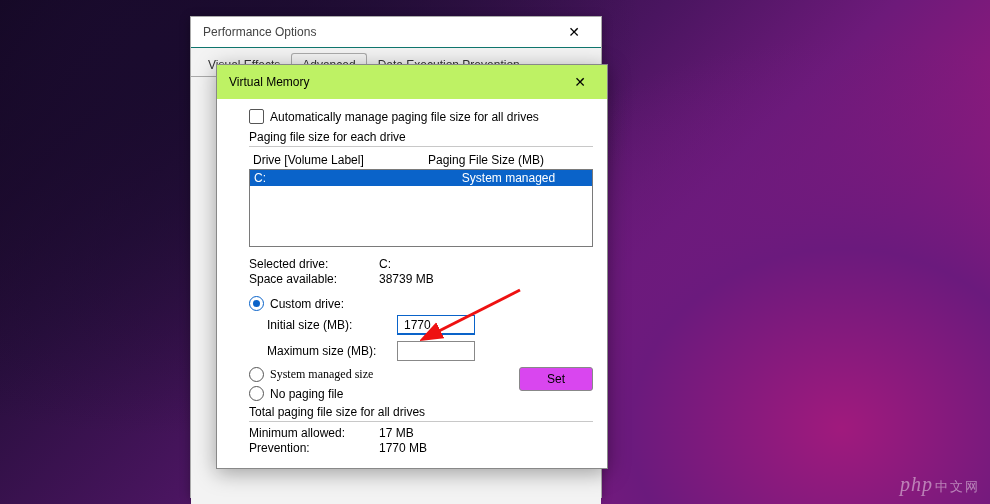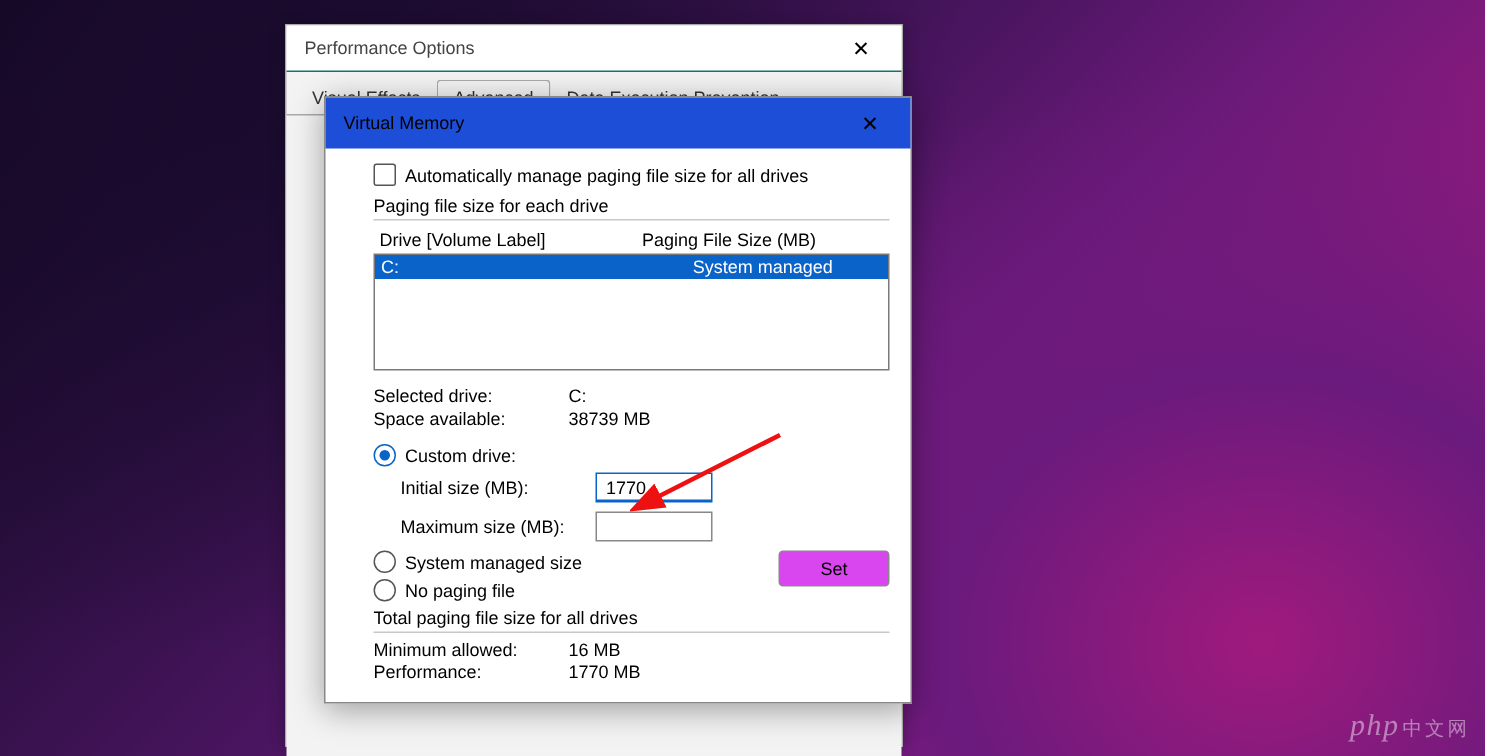--- a/index.html
+++ b/index.html
@@ -13,21 +13,21 @@
   
   .win{position:absolute;background:#f3f3f3;border:1px solid #aaa;box-shadow:0 2px 10px rgba(0,0,0,.3);}
   .titlebar{display:flex;align-items:center;justify-content:space-between;height:30px;padding:0 8px 0 12px;background:#fff;border-bottom:1px solid #0f766e;}
   .titlebar .title{font-size:12px;color:#444;}
   .closex{width:38px;height:28px;display:flex;align-items:center;justify-content:center;font-size:14px;color:#000;cursor:default;}
   .tabs{display:flex;align-items:flex-end;height:24px;padding:0 6px;margin-top:4px;font-size:12px;color:#333;}
   .tab{padding:4px 10px;border:1px solid transparent;position:relative;top:1px;}
   .tab.active{background:#f3f3f3;border:1px solid #aaa;border-bottom:1px solid #f3f3f3;border-radius:3px 3px 0 0;}
   
   .vm{position:absolute;left:216px;top:64px;width:390px;height:auto;background:#fff;border:1px solid #888;box-shadow:0 4px 20px rgba(0,0,0,.35);}
-  .vm .titlebar{background:#1d4ed8;border-bottom:none;height:34px;}
+  .vm .titlebar{background:#bef264;border-bottom:none;height:34px;}
   .vm-body{padding:6px 14px 12px 32px;font-size:12px;color:#000;}
   .chk{display:flex;align-items:center;gap:6px;margin:4px 0 6px 0;}
   .chk .box{width:13px;height:13px;border:1px solid #555;border-radius:2px;background:#fff;}
   .group-label{margin-top:4px;}
   .group-rule{border:none;border-top:1px solid #c8c8c8;margin:2px 0 4px 0;}
   .drive-header{display:flex;padding:2px 4px;font-size:12px;}
   .drive-header .col1{width:175px;}
   .drive-list{border:1px solid #7a7a7a;height:76px;background:#fff;overflow:hidden;margin-bottom:10px;}
   .drive-row{display:flex;align-items:center;height:16px;padding:0 4px;font-size:12px;}
   .drive-row.sel{background:#0a63c9;color:#fff;}
@@ -109,43 +109,43 @@
       </div>
       <div class="size-row">
         <span class="lbl">Initial size (MB):</span>
         <input class="txtin focus" value="1770" style="">
       </div>
       <div class="size-row">
         <span class="lbl">Maximum size (MB):</span>
         <input class="txtin" value="" style="">
       </div>
 
-      <div class="radio-row" style="">
+      <div class="radio-row" style="font-family:Liberation Serif, serif;">
         <span class="radio"></span>
         <span>System managed size</span>
       </div>
       <div class="radio-row">
         <span class="radio"></span>
         <span>No paging file</span>
       </div>
 
       <div class="set-row">
         <div class="btn">
             <span>Set</span>
           </div>
       </div>
 
       <div class="group-label" style="margin-top:14px;">Total paging file size for all drives</div>
       <hr class="group-rule">
       <div class="kv">
         <span class="k">Minimum allowed:</span>
-        <span>16 MB</span>
+        <span>17 MB</span>
       </div>
       <div class="kv">
-        <span class="k">Performance:</span>
+        <span class="k">Prevention:</span>
         <span>1770 MB</span>
       </div>
 
     </div>
   </div>
 
   <svg class="arrow" style="left:420px;top:285px;width:110px;height:60px;">
     <defs>
       <marker id="ah" markerWidth="10" markerHeight="10" refX="2" refY="3" orient="auto">
         <path d="M0,0 L0,6 L8,3 z" fill="#e11"></path>

